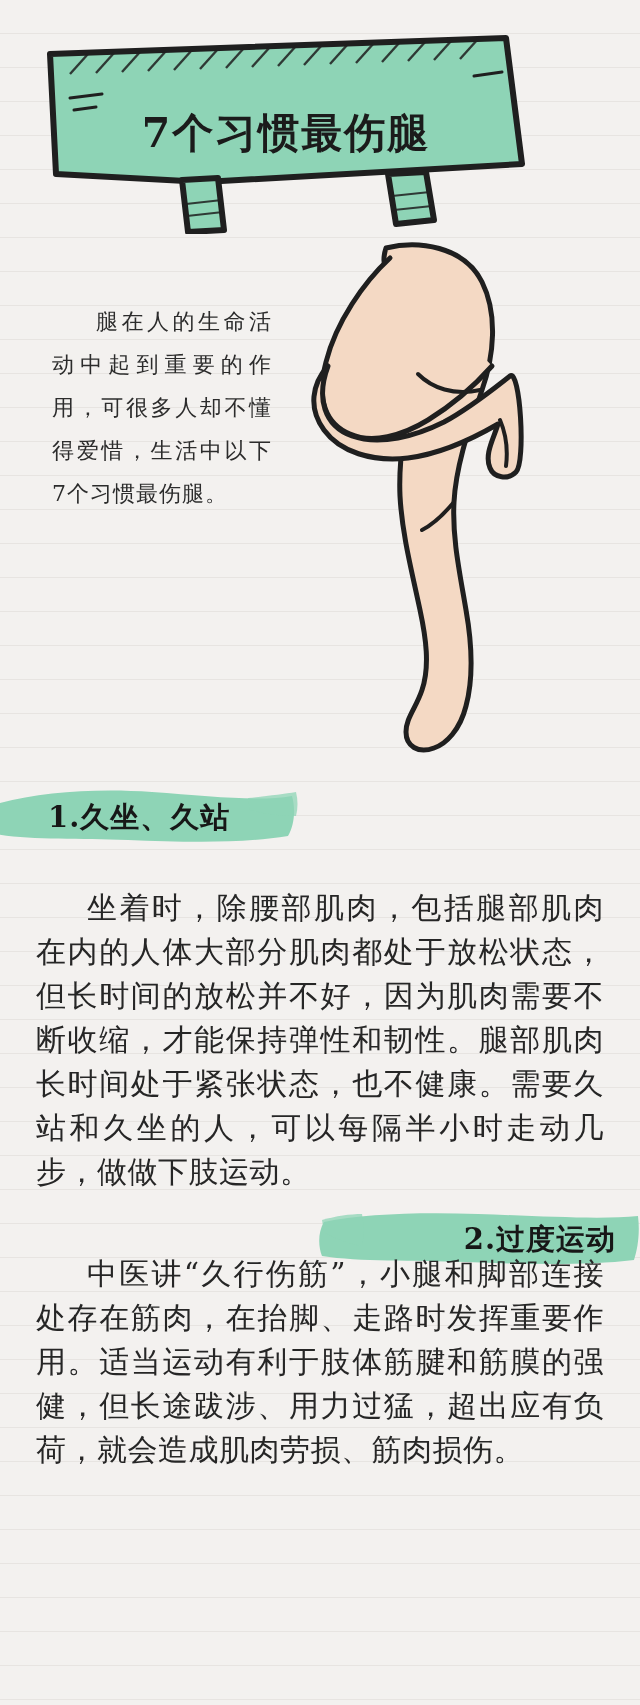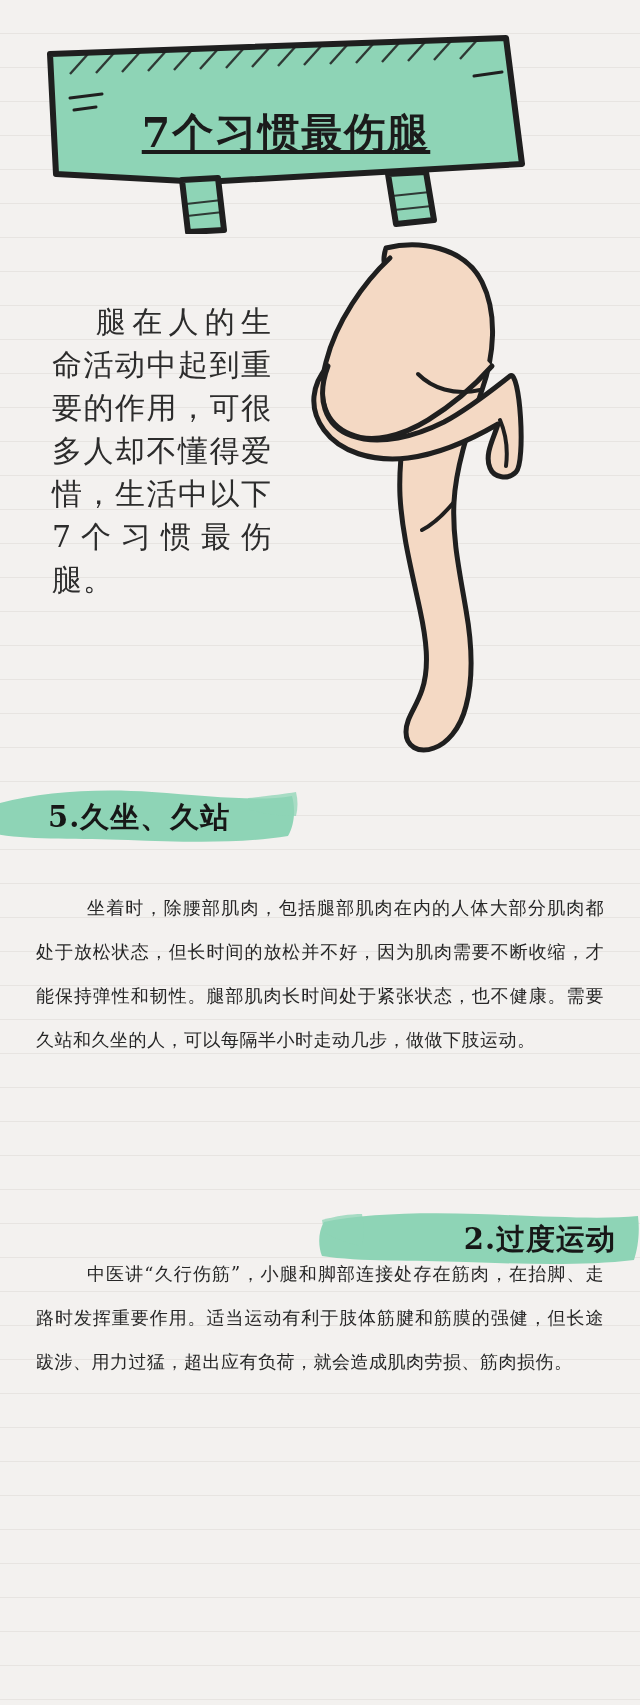--- a/index.html
+++ b/index.html
@@ -44,31 +44,30 @@
     position: absolute;
     left: 0;
     top: 82px;
     width: 500px;
     text-align: center;
     font-family: "DejaVu Serif", serif;
     font-weight: bold;
     font-size: 41px;
     letter-spacing: 2px;
     color: #1b1b1b;
-    text-decoration: underline;
   }
 
   
   #intro {
     position: absolute;
     left: 52px;
     top: 300px;
     width: 220px;
     font-family: "DejaVu Serif", serif;
-    font-size: 30px;
+    font-size: 22px;
     line-height: 43px;
     color: #2c2c2c;
     text-align: justify;
     text-align-last: left;
     text-indent: 44px;
     letter-spacing: 1px;
   }
 
   
   #legs {
@@ -103,21 +102,21 @@
   }
   #head-1 { left: 0px;  top: 786px;  width: 300px; }
   #head-1 .label { left: 48px; }
   #head-2 { left: 316px; top: 1208px; width: 324px; }
   #head-2 .label { right: 24px; text-align: center; }
 
   
   .para {
     position: absolute;
     font-family: "DejaVu Serif", serif;
-    font-size: 18px;
+    font-size: 30px;
     line-height: 44px;
     color: #262626;
     text-indent: 51px;
     text-align: justify;
     text-align-last: left;
     letter-spacing: 0.5px;
   }
   #para-1 { left: 36px; top: 886px;  width: 568px; }
   #para-2 { left: 36px; top: 1252px; width: 568px; }
 </style>
@@ -197,21 +196,21 @@
   </svg>
 
   <div id="intro">腿在人的生命活动中起到重要的作用，可很多人却不懂得爱惜，生活中以下7个习惯最伤腿。</div>
 
   <div class="section-head" id="head-1">
     <svg class="brush" viewBox="0 0 300 62" preserveAspectRatio="none" xmlns="http://www.w3.org/2000/svg">
       <path d="M-4 18 C40 6 96 2 152 6 C210 10 258 16 292 10 C296 24 294 40 288 50
                C240 58 182 56 128 54 C78 52 30 54 -4 48 Z" fill="#8ed4b6"></path>
       <path d="M248 12 C268 10 284 8 296 6 C298 14 298 22 296 30 C280 30 264 28 250 24 Z" fill="#8ed4b6" opacity="0.75"></path>
     </svg>
-    <div class="label">5.久坐、久站</div>
+    <div class="label">1.久坐、久站</div>
   </div>
   <div class="para" id="para-1">坐着时，除腰部肌肉，包括腿部肌肉在内的人体大部分肌肉都处于放松状态，但长时间的放松并不好，因为肌肉需要不断收缩，才能保持弹性和韧性。腿部肌肉长时间处于紧张状态，也不健康。需要久站和久坐的人，可以每隔半小时走动几步，做做下肢运动。</div>
 
   <div class="section-head" id="head-2">
     <svg class="brush" viewBox="0 0 324 62" preserveAspectRatio="none" xmlns="http://www.w3.org/2000/svg">
       <path d="M8 14 C46 6 102 4 162 6 C224 8 284 12 322 8 C324 24 322 40 318 52
                C268 58 206 56 150 54 C96 52 44 54 6 48 C2 38 2 24 8 14 Z" fill="#8ed4b6"></path>
       <path d="M6 12 C20 8 34 6 46 6 C48 16 48 28 46 38 C32 36 18 30 8 24 Z" fill="#8ed4b6" opacity="0.75"></path>
     </svg>
     <div class="label">2.过度运动</div>

